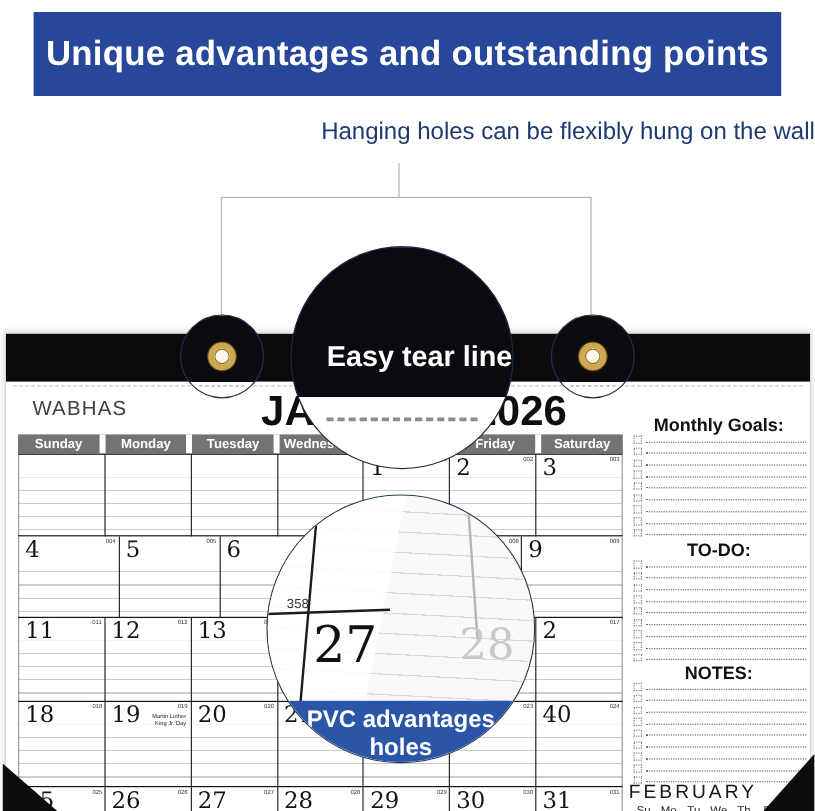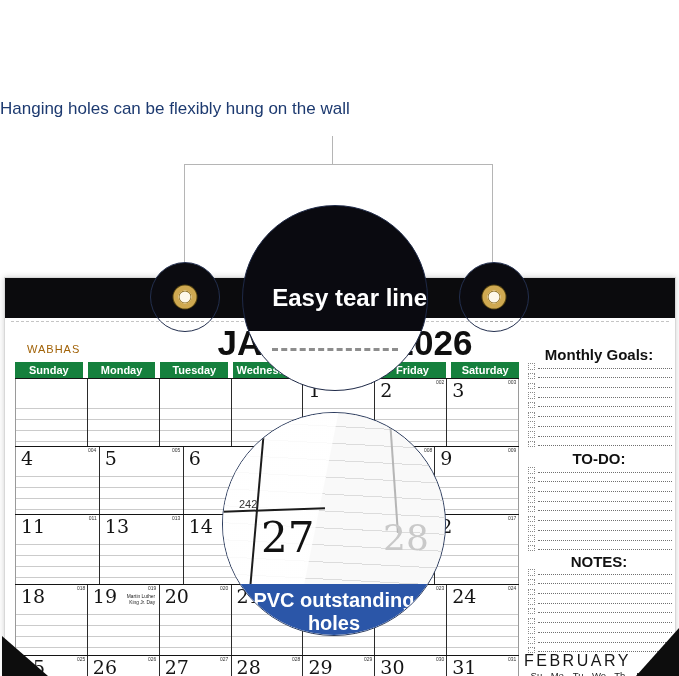--- a/index.html
+++ b/index.html
@@ -8,41 +8,41 @@
     --subtle:#1d3a70;
   }
   html,body{margin:0;padding:0;background:#fff;}
   .stage{position:relative;width:679px;height:676px;background:#fff;overflow:hidden;
          font-family:"Liberation Sans",sans-serif;}
 
   
   .banner{position:absolute;left:28px;top:10px;width:623px;height:70px;background:var(--banner);
           display:flex;align-items:center;justify-content:center;}
   .banner span{color:#fff;font-weight:bold;font-size:29px;letter-spacing:.2px;}
-  .subtitle{position:absolute;left:0;top:99px;width:100%;text-align:left;font-size:17px;color:var(--subtle);}
+  .subtitle{position:absolute;left:0;top:99px;width:100%;text-align:right;font-size:20px;color:var(--subtle);}
 
   
   .bline{position:absolute;background:#b5b5b5;}
   .bl-stem{left:332px;top:136px;width:1px;height:29px;}
   .bl-h{left:184px;top:164px;width:309px;height:1px;}
   .bl-l{left:184px;top:165px;width:1px;height:99px;}
   .bl-r{left:492px;top:165px;width:1px;height:99px;}
 
   
   .paper{position:absolute;left:4px;top:277px;width:670px;height:399px;background:#fff;
          border:1px solid #d8d8d8;border-bottom:none;box-shadow:0 0 6px rgba(0,0,0,.18);overflow:hidden;}
   .band{position:absolute;left:0;top:0;width:100%;height:40px;background:#0b0b0d;}
   .perf{position:absolute;left:6px;right:6px;top:43px;border-top:1px dashed #c5c5c5;}
-  .brand{position:absolute;left:22px;top:53px;font-size:11px;letter-spacing:1px;color:#a16207;margin-top:12px;}
+  .brand{position:absolute;left:22px;top:53px;font-size:17px;letter-spacing:1px;color:#404040;}
   .month-title{position:absolute;left:170px;top:45px;width:340px;text-align:center;
                font-size:35px;font-weight:bold;color:#0f0f0f;}
 
   
   .grid{position:absolute;left:10px;top:84px;width:504px;height:315px;}
-  .dh-row{position:absolute;left:0;top:0;width:100%;height:16px;background:#15803d;display:flex;}
+  .dh-row{position:absolute;left:0;top:0;width:100%;height:16px;background:#737373;display:flex;}
   .dh{flex:1;color:#fff;font-size:11px;font-weight:bold;text-align:center;line-height:17px;border-left:5px solid #ffffff;overflow:hidden;}
   .dh:first-child{border-left:none;}
   .grow{position:absolute;left:0;width:100%;border-top:1.5px solid #141414;}
   .rlines{position:absolute;left:0;right:0;top:19px;height:47px;
           background:repeating-linear-gradient(to bottom,transparent 0 10px,#cbcbcb 10px 11px);}
   .cells{position:absolute;left:0;top:0;right:0;bottom:0;display:flex;}
   .cell{flex:1;position:relative;border-left:1px solid #2a2a2a;}
   .cell:first-child{border-left:1px solid #9a9a9a;}
   .cell:last-child{border-right:1px solid #9a9a9a;}
   .date{font-family:"DejaVu Serif",serif;font-size:19px;color:#141414;position:absolute;left:5px;top:0px;}
@@ -100,20 +100,23 @@
   
   .corner{position:absolute;background:#0d0d0d;}
   .corner-bl{left:2px;top:636px;width:46px;height:40px;clip-path:polygon(0 0,100% 100%,0 100%);}
   .corner-br{left:636px;top:628px;width:43px;height:48px;clip-path:polygon(100% 0,100% 100%,0 100%);}
 </style>
 </head>
 <body>
 
 <div class="stage">
 
+  <div class="banner">
+    <span>Unique advantages and outstanding points</span>
+  </div>
 
   <div class="subtitle">Hanging holes can be flexibly hung on the wall</div>
 
   <div class="bline bl-stem"></div>
   <div class="bline bl-h"></div>
   <div class="bline bl-l"></div>
   <div class="bline bl-r"></div>
 
   <div class="paper">
     <div class="band"></div>
@@ -183,20 +186,24 @@
           </div>
         </div>
         <div class="grow" style="top: 152px; height: 70px;">
           <div class="rlines"></div>
           <div class="cells">
             <div class="cell">
               <div class="date">11</div>
               <div class="doy">011</div>
             </div>
             <div class="cell">
+              <div class="date">12</div>
+              <div class="doy">012</div>
+            </div>
+            <div class="cell">
               <div class="date">13</div>
               <div class="doy">013</div>
             </div>
             <div class="cell">
               <div class="date">14</div>
               <div class="doy">014</div>
             </div>
             <div class="cell">
               <div class="date">15</div>
               <div class="doy">015</div>
@@ -234,21 +241,21 @@
             </div>
             <div class="cell">
               <div class="date">22</div>
               <div class="doy">022</div>
             </div>
             <div class="cell">
               <div class="date">23</div>
               <div class="doy">023</div>
             </div>
             <div class="cell">
-              <div class="date">24</div>
+              <div class="date">40</div>
               <div class="doy">024</div>
             </div>
           </div>
         </div>
         <div class="grow" style="top: 293px; height: 82px;">
           <div class="rlines"></div>
           <div class="cells">
             <div class="cell">
               <div class="date">25</div>
               <div class="doy">025</div>
@@ -427,24 +434,24 @@
   </div>
 
   <div class="mag">
     <div class="mag-lines"></div>
     <div class="mag-v2"></div>
     <div class="mag-28">28</div>
     <div class="mag-sheet-r"></div>
     <div class="mag-sheet"></div>
     <div class="mag-rowline"></div>
     <div class="mag-v1"></div>
-    <div class="mag-207">242</div>
+    <div class="mag-207">358</div>
     <div class="mag-27">27</div>
     <div class="badge">
-      <div>PVC outstanding</div>
+      <div>PVC advantages</div>
       <div>holes</div>
     </div>
   </div>
 
   <div class="corner corner-bl"></div>
   <div class="corner corner-br"></div>
 
 </div>
 
 </body></html>

